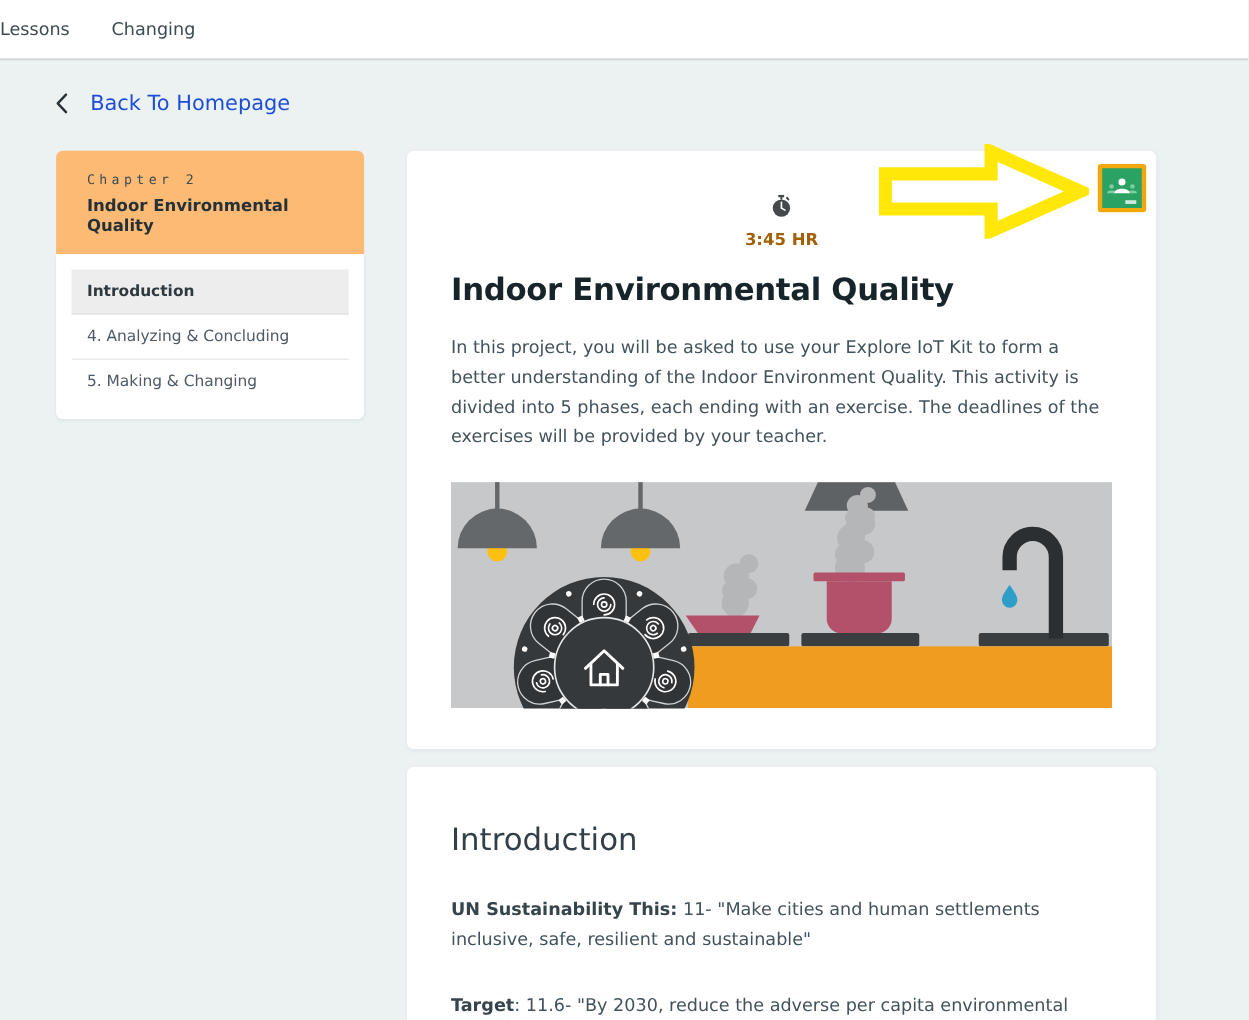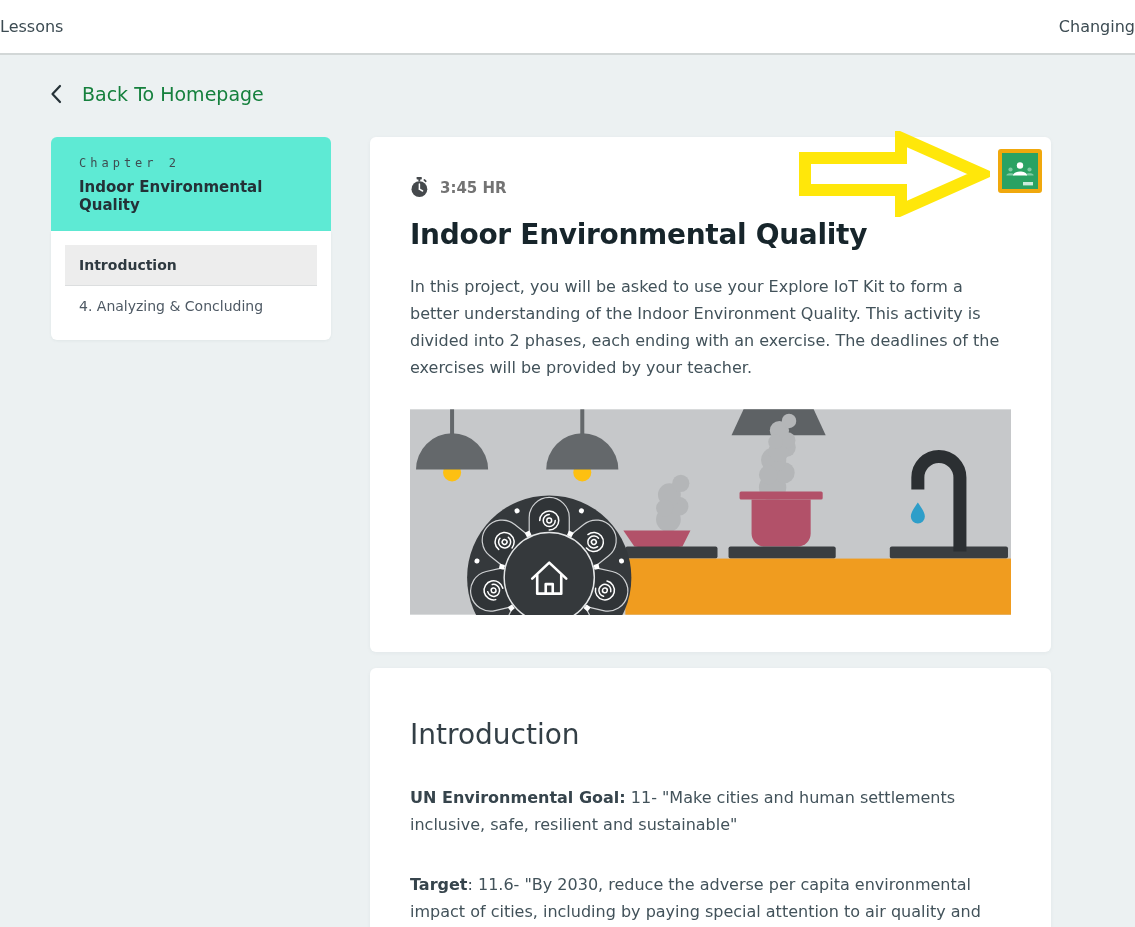--- a/index.html
+++ b/index.html
@@ -6,34 +6,34 @@
   html,body { width:1135px; height:927px; }
   body {
     font-family:"DejaVu Sans","Liberation Sans",sans-serif;
     background:#ecf1f2;
     overflow:hidden;
     color:#2f3b42;
   }
   
   .topbar {
     height:55px; background:#ffffff; border-bottom:2px solid #d2d7d7;
-    display:flex; align-items:center; justify-content:space-between; gap:38px;
+    display:flex; align-items:center; justify-content:flex-start; gap:38px;
   }
   .nav-link { font-size:16px; color:#3c4b52; cursor:pointer; }
   
   .back-row {
     margin:28px 0 0 50px; display:flex; align-items:center; gap:20px;
-    font-size:19px; color:#15803d; cursor:pointer; width:fit-content;
+    font-size:19px; color:#1d4ed8; cursor:pointer; width:fit-content;
   }
   
   .content { display:flex; align-items:flex-start; gap:39px; margin:32px 0 0 51px; }
   
   .sidebar { width:280px; flex:0 0 auto; }
   .sidebar-header {
-    background:#5eead4; border-radius:6px 6px 0 0; padding:19px 28px 17px;
+    background:#fdba74; border-radius:6px 6px 0 0; padding:19px 28px 17px;
   }
   .chapter-label {
     font-family:"DejaVu Sans Mono","Liberation Mono",monospace;
     font-size:12px; letter-spacing:4px; color:#3e4d51;
   }
   .chapter-title { margin-top:8px; font-size:15px; font-weight:bold; color:#243137; }
   .sidebar-list {
     background:#ffffff; border-radius:0 0 6px 6px; padding:14px;
     box-shadow:0 1px 3px rgba(40,60,70,.06);
   }
@@ -42,21 +42,21 @@
     border-bottom:1px solid #e2e4e5; cursor:pointer;
   }
   .sidebar-item:last-child { border-bottom:none; }
   .sidebar-item.active { background:#ededed; font-weight:bold; color:#2e3940; border-bottom:1px solid #dcdedf; }
   
   .main { width:681px; flex:0 0 auto; }
   .card {
     background:#ffffff; border-radius:6px; box-shadow:0 1px 4px rgba(40,60,70,.05);
   }
   .card-lesson { position:relative; padding:40px 40px 37px; }
-  .timer-row { display:flex; align-items:center; gap:11px; font-size:15px; font-weight:bold; color:#737373; }
+  .timer-row { display:flex; align-items:center; gap:11px; font-size:15px; font-weight:bold; color:#a16207;flex-direction:column; }
   .lesson-title { margin-top:20px; font-size:28px; font-weight:bold; color:#17252b; letter-spacing:-.3px; }
   .lesson-desc { margin-top:22px; width:605px; font-size:16px; line-height:27px; color:#42525a; }
   .illustration-wrap { margin-top:28px; line-height:0; }
   
   .annotation-arrow { position:absolute; top:-6px; left:428px; pointer-events:none; }
   .classroom-btn {
     position:absolute; top:12px; right:9px; width:44px; height:44px;
     background:#2aa263; border:4px solid #f0a80d; border-radius:3px;
     display:flex; align-items:center; justify-content:center; cursor:pointer;
   }
@@ -85,20 +85,21 @@
 <div class="content">
 
   <aside class="sidebar">
     <div class="sidebar-header">
       <div class="chapter-label">Chapter 2</div>
       <div class="chapter-title">Indoor Environmental Quality</div>
     </div>
     <nav class="sidebar-list">
       <div class="sidebar-item active">Introduction</div>
       <div class="sidebar-item">4. Analyzing &amp; Concluding</div>
+      <div class="sidebar-item">5. Making &amp; Changing</div>
     </nav>
   </aside>
 
   <main class="main">
 
     <section class="card card-lesson">
 
       <div class="timer-row">
         <span style="line-height:0;">
           <svg width="19" height="21" viewBox="0 0 19 21">
@@ -108,21 +109,21 @@
             <circle cx="9.4" cy="12.2" r="7.9" fill="#45494c"></circle>
             <line x1="9.4" y1="12.2" x2="9.4" y2="7" stroke="#ffffff" stroke-width="1.5" stroke-linecap="round"></line>
             <line x1="9.4" y1="12.2" x2="12.6" y2="14" stroke="#ffffff" stroke-width="1.5" stroke-linecap="round"></line>
           </svg>
         </span>
         <span>3:45 HR</span>
       </div>
 
       <h1 class="lesson-title">Indoor Environmental Quality</h1>
 
-      <p class="lesson-desc">In this project, you will be asked to use your Explore IoT Kit to form a better understanding of the Indoor Environment Quality. This activity is divided into 2 phases, each ending with an exercise. The deadlines of the exercises will be provided by your teacher.</p>
+      <p class="lesson-desc">In this project, you will be asked to use your Explore IoT Kit to form a better understanding of the Indoor Environment Quality. This activity is divided into 5 phases, each ending with an exercise. The deadlines of the exercises will be provided by your teacher.</p>
 
       <div class="illustration-wrap">
         <svg width="601" height="206" viewBox="0 0 600 205">
           <defs>
             <g id="swirl" stroke="#ffffff" stroke-width="1.5" fill="none" stroke-linecap="round">
               <circle cx="0" cy="0" r="2.4"></circle>
               <path d="M0,-6 A6,6 0 1 0 6,0"></path>
               <path d="M-9.5,0 A9.5,9.5 0 1 1 0,9.5"></path>
             </g>
             <g id="lamp">
@@ -250,18 +251,18 @@
             </g>
 
             <rect x="21" y="29" width="10" height="3.4" fill="#cbebdc"></rect>
           </svg>
         </span>
       </button>
     </section>
 
     <section class="card card-intro">
       <h2 class="section-heading">Introduction</h2>
-      <p class="section-para"><strong>UN Environmental Goal:</strong><span> 11- "Make cities and human settlements inclusive, safe, resilient and sustainable"</span></p>
+      <p class="section-para"><strong>UN Sustainability This:</strong><span> 11- "Make cities and human settlements inclusive, safe, resilient and sustainable"</span></p>
       <p class="section-para"><strong>Target</strong><span>: 11.6- "By 2030, reduce the adverse per capita environmental impact of cities, including by paying special attention to air quality and municipal and other waste management"</span></p>
     </section>
 
   </main>
 </div>
 
 </body></html>

